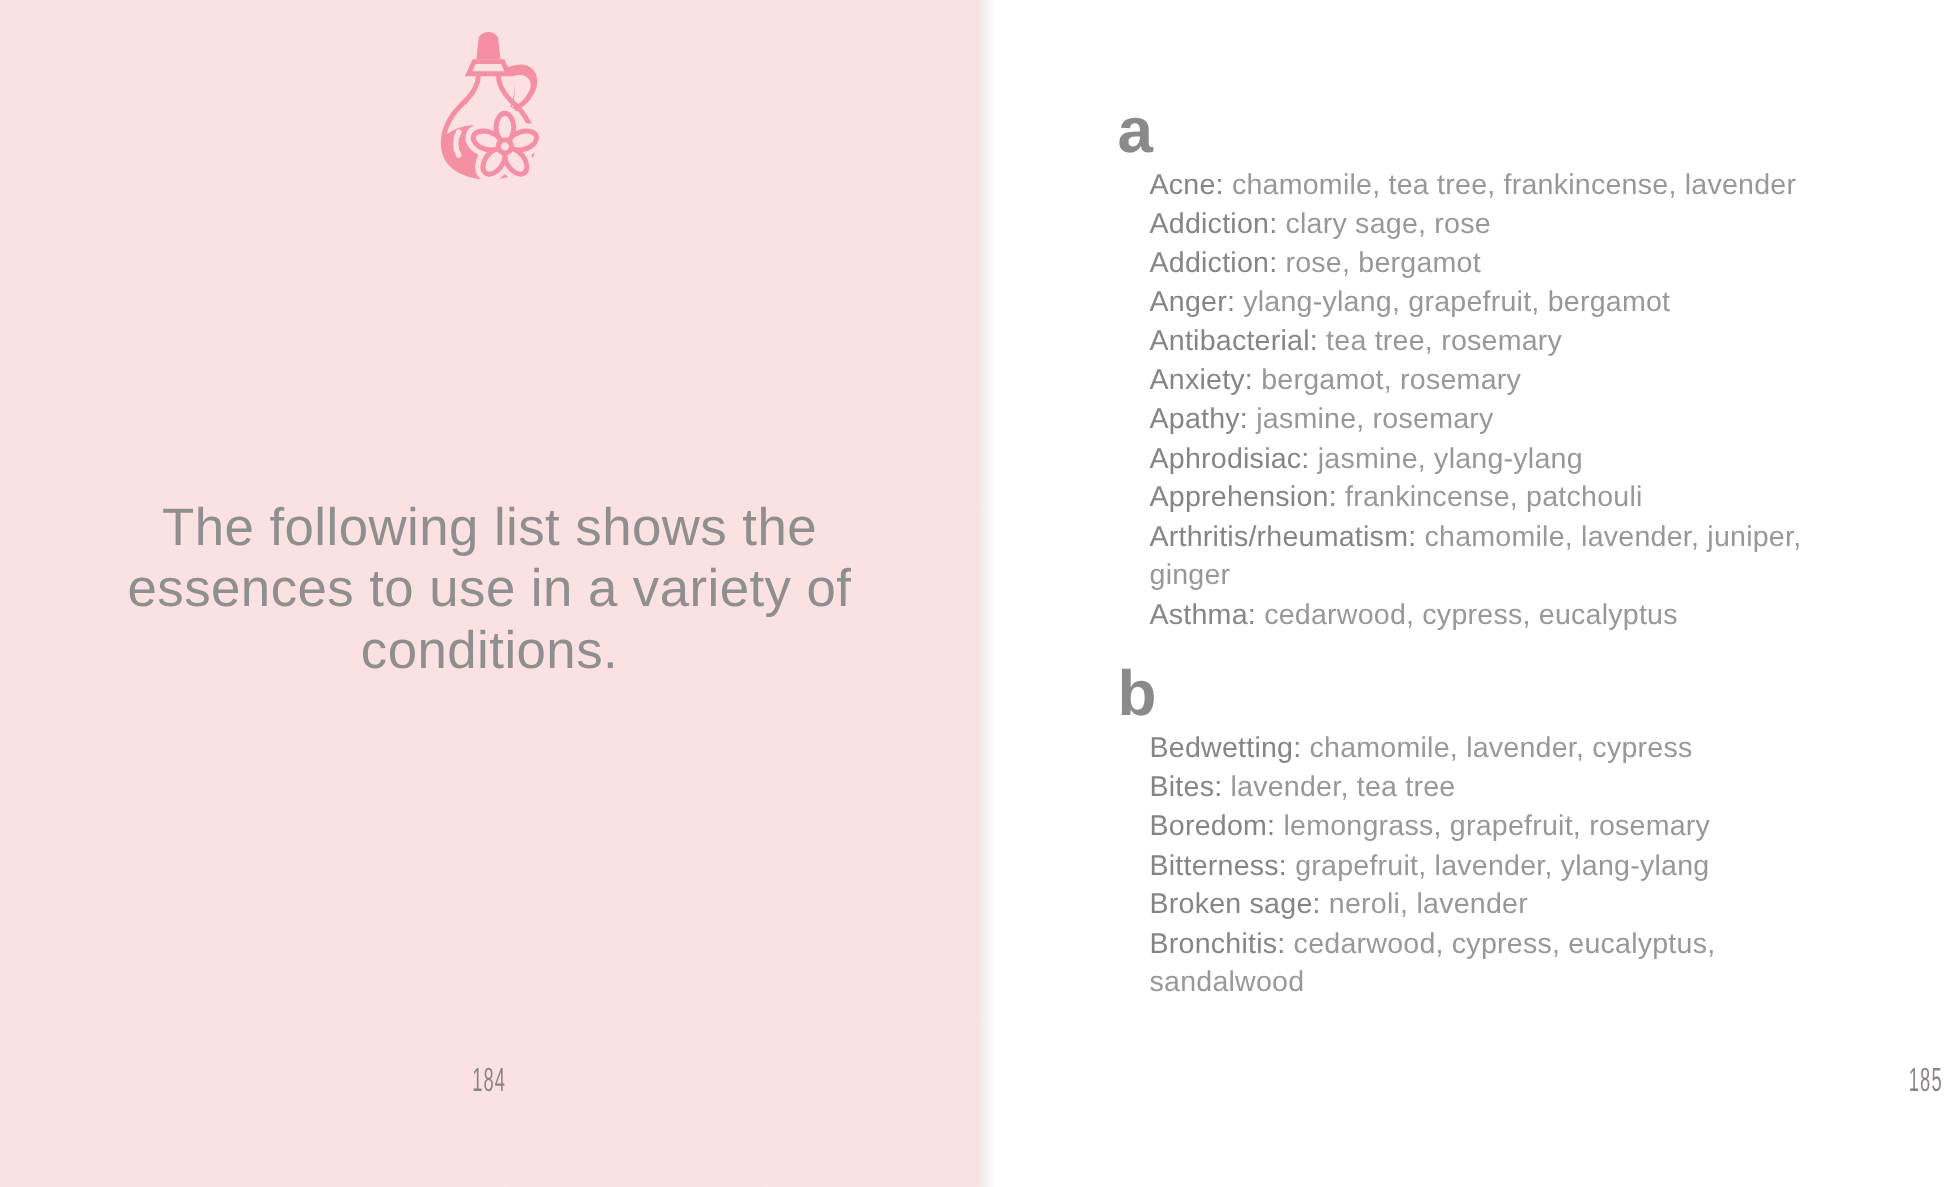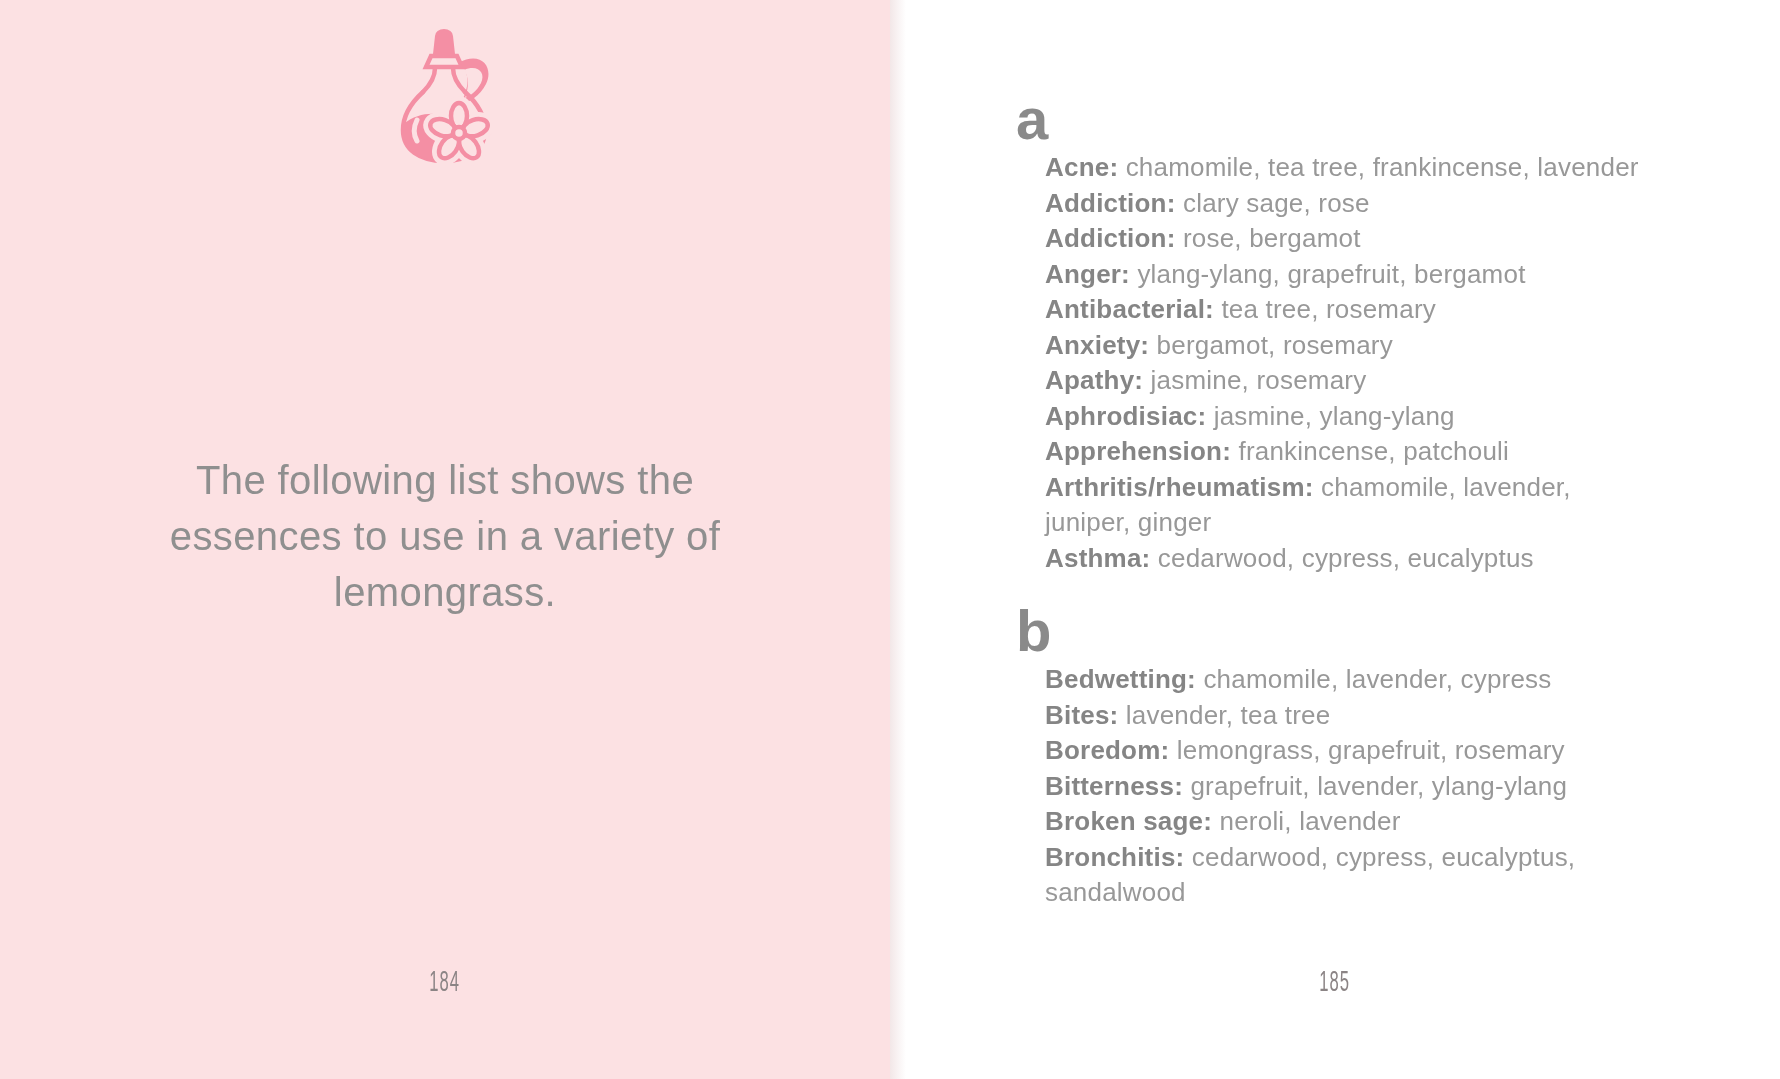--- a/index.html
+++ b/index.html
@@ -14,21 +14,21 @@
     position:absolute;left:0;top:0;width:890px;height:1079px;
     background:#fce1e3;
   }
   .oil-icon{
     position:absolute;left:398px;top:28px;width:95px;height:138px;
   }
   .intro{
     position:absolute;left:0;top:452px;width:890px;
     text-align:center;
     color:#8f8f8f;
-    font-size:40px;line-height:56px;letter-spacing:0.4px;
+    font-size:48px;line-height:56px;letter-spacing:0.4px;
   }
   .page-num{
     position:absolute;left:0;top:962px;width:890px;height:40px;
     text-align:center;color:#8b8485;
     font-size:32px;line-height:38px;
   }
   .page-num .digits{
     display:inline-block;
     transform:scaleX(0.52) scaleY(0.95);
     transform-origin:center;
@@ -49,23 +49,23 @@
   .section-letter{
     font-size:58px;line-height:58px;font-weight:700;color:#8a8a8a;
     letter-spacing:1px;
   }
   .section + .section{margin-top:26px;}
   .entry-list{
     margin-left:29px;margin-top:2px;width:600px;
     font-size:26px;line-height:35.5px;
     color:#989898;letter-spacing:0.2px;
   }
-  .entry .term{font-weight:700;color:#858585;}
+  .entry .term{font-weight:400;color:#858585;}
   
-  .page-num.right{left:0;width:890px;}
+  .page-num.right{left:0;width:890px;text-align:right;}
 </style>
 </head>
 <body>
 
 <div class="spread">
 
   <div class="page-left">
 
     <svg class="oil-icon" viewBox="0 0 95 138" xmlns="http://www.w3.org/2000/svg">
 
@@ -101,21 +101,21 @@
           <ellipse cx="61" cy="88" rx="8" ry="13" transform="rotate(216 61 105)"></ellipse>
           <ellipse cx="61" cy="88" rx="8" ry="13" transform="rotate(288 61 105)"></ellipse>
           <circle cx="61" cy="105" r="6" fill="#fce1e3"></circle>
         </g>
       </g>
     </svg>
 
     <div class="intro">
         <div>The following list shows the</div>
         <div>essences to use in a variety of</div>
-        <div>lemongrass.</div>
+        <div>conditions.</div>
       </div>
 
     <div class="page-num">
       <span class="digits">184</span>
     </div>
   </div>
 
   <div class="page-right">
     <div class="gutter-shadow"></div>
 

